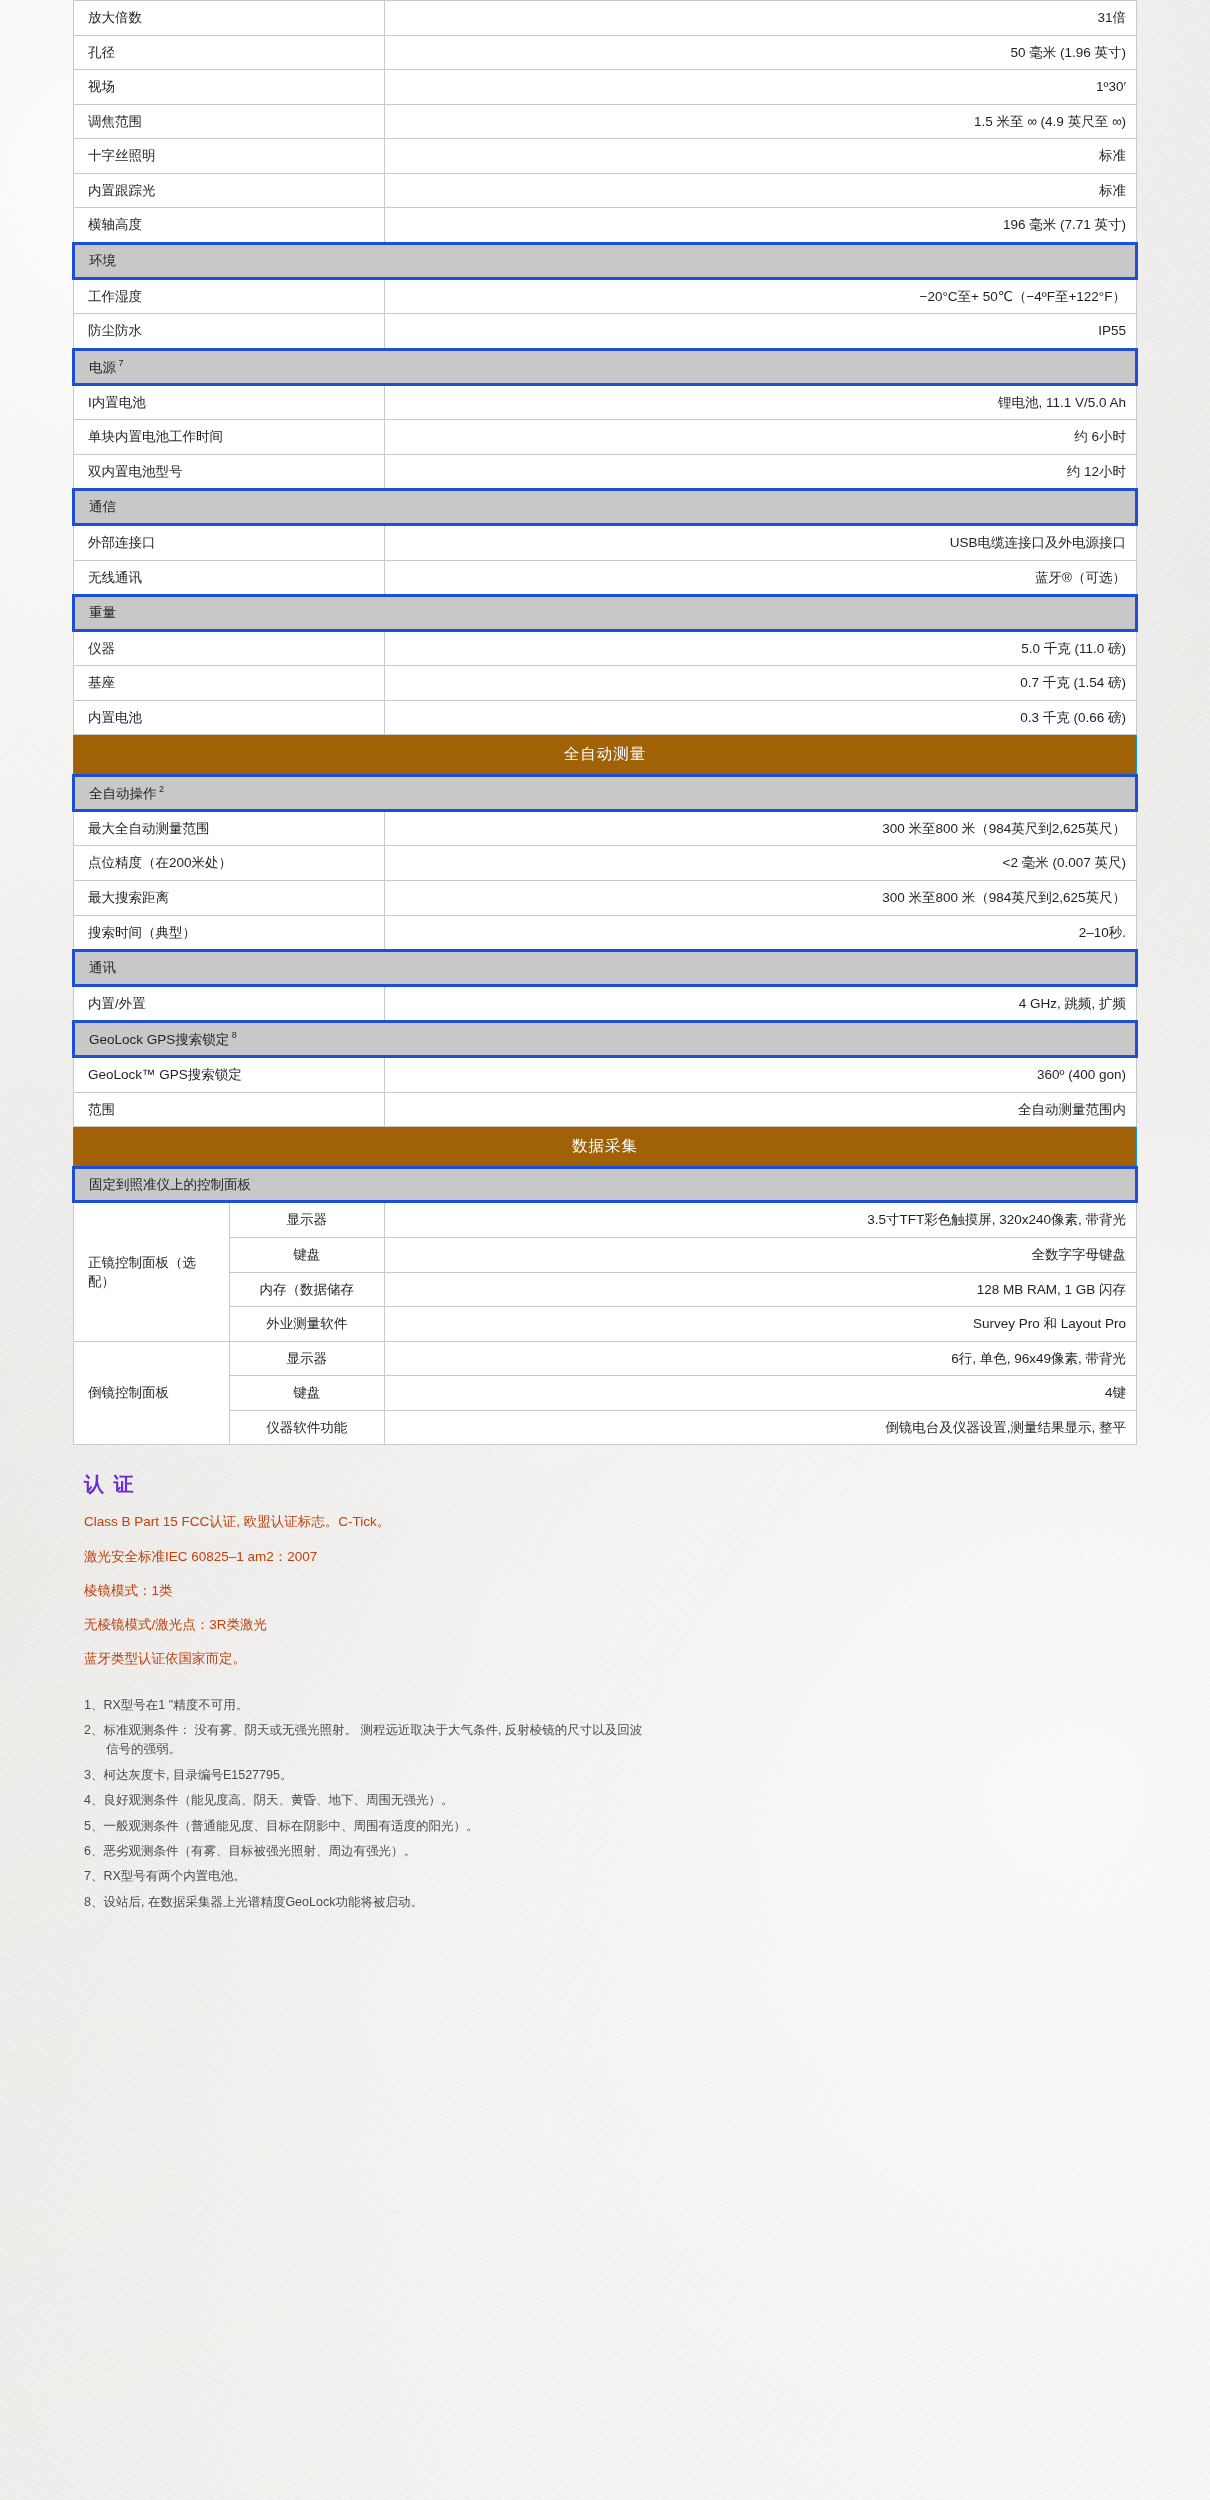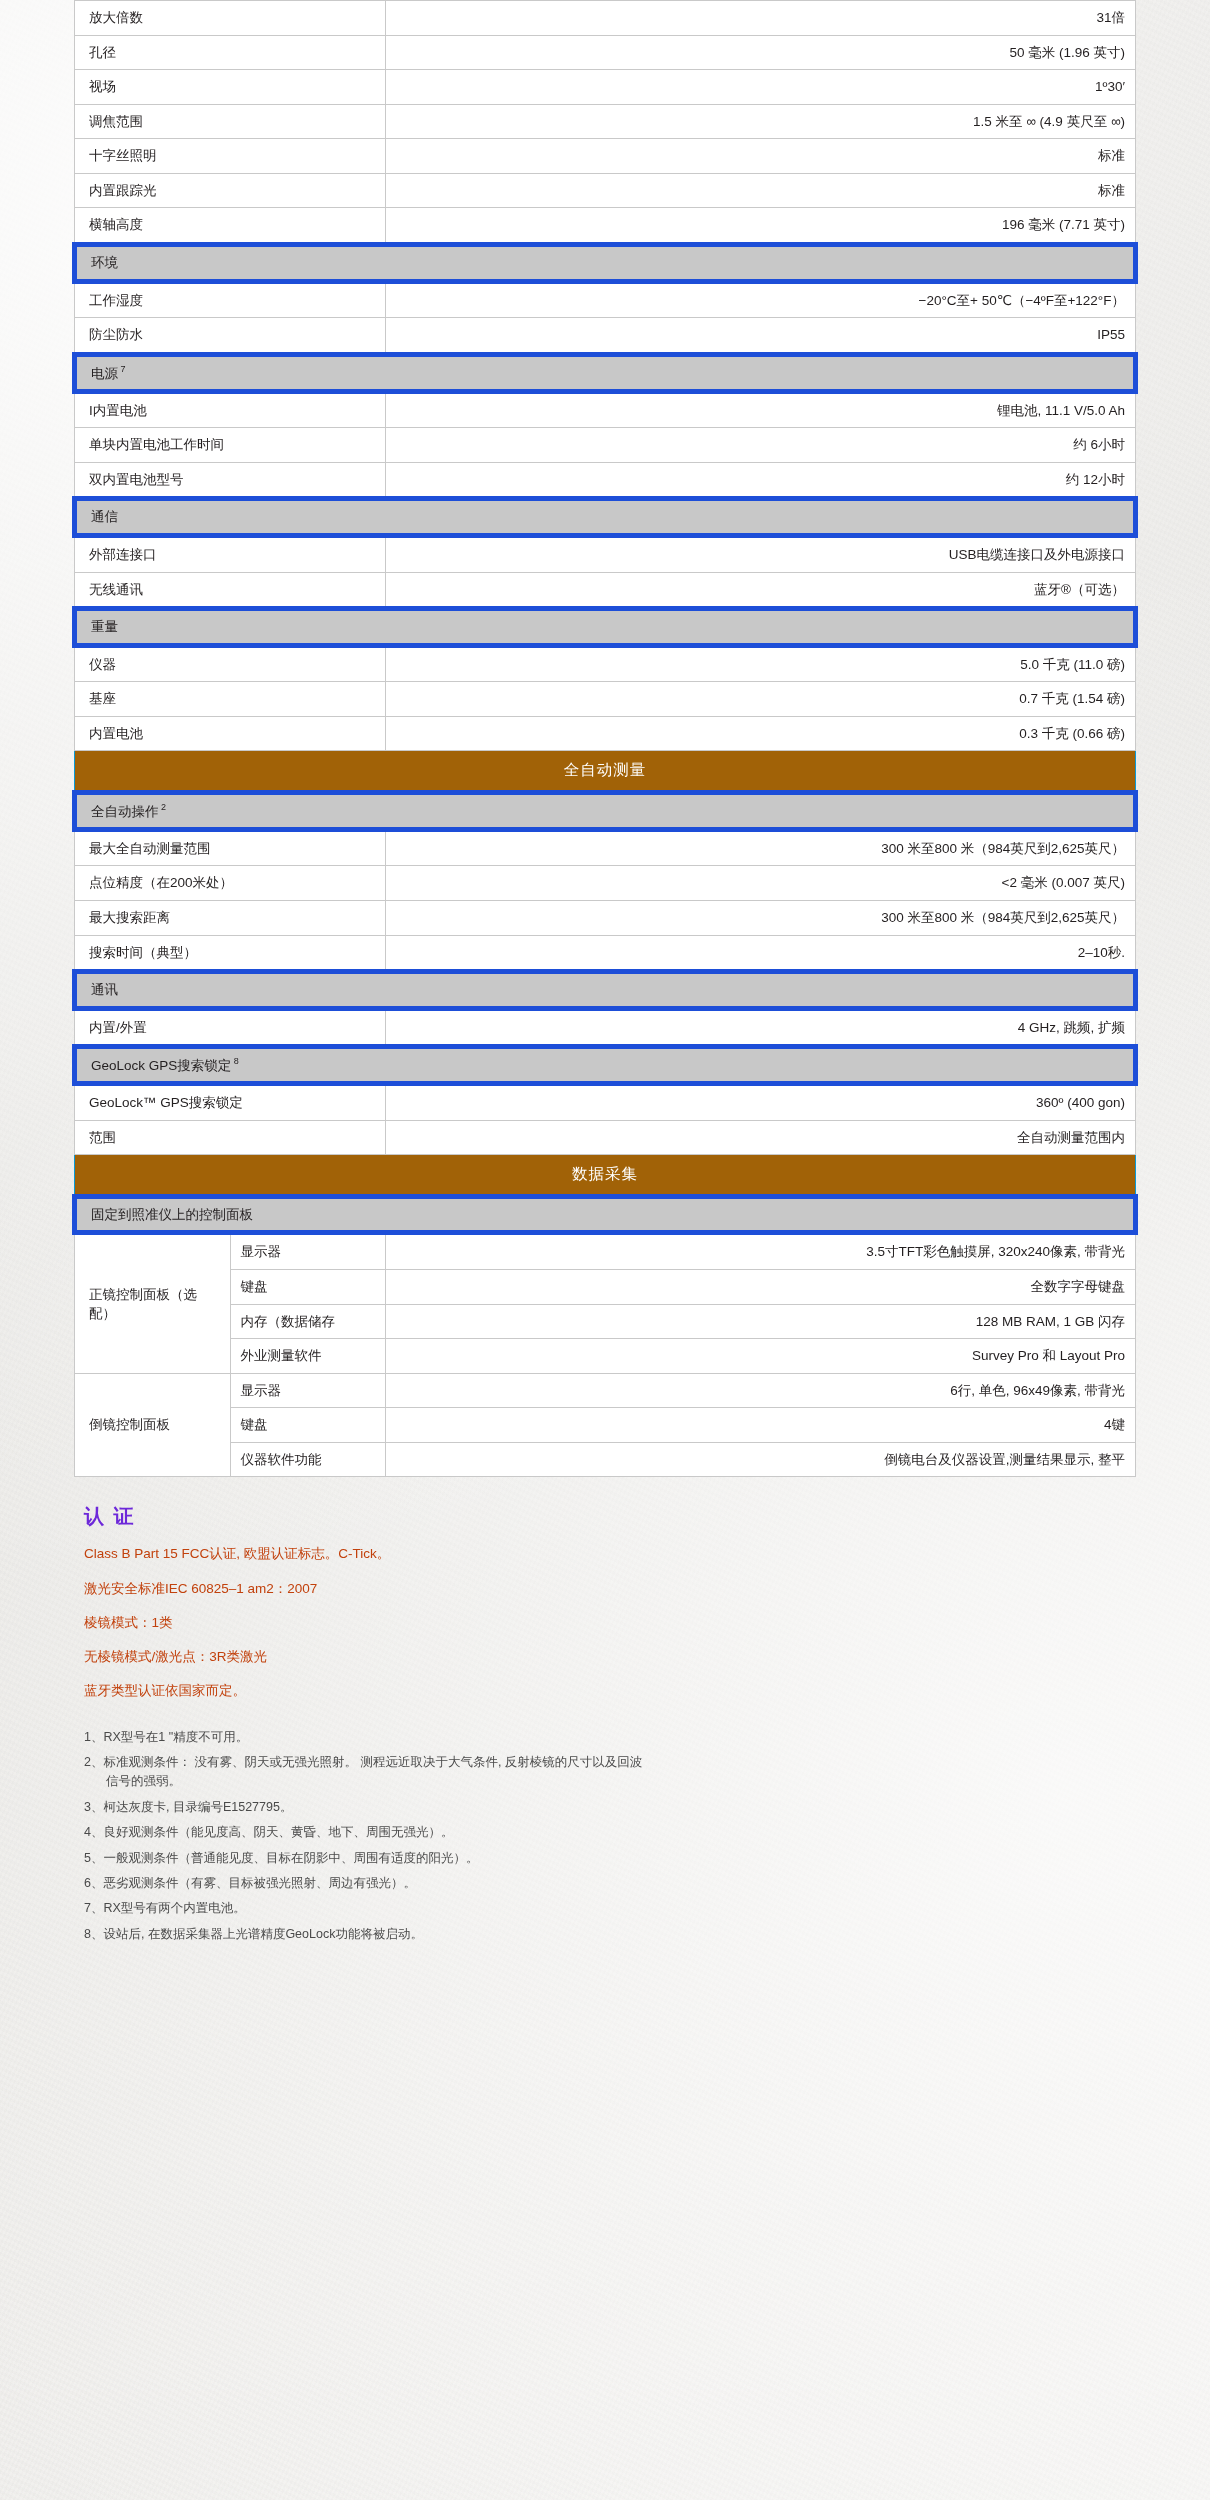--- a/index.html
+++ b/index.html
@@ -30,25 +30,25 @@
   .spec{width:100%;}
   .spec td{
     font-size:13.5px;
     padding:7px 10px;
     border:1px solid #c9c9c9;
     background:#ffffff;
     vertical-align:middle;
     line-height:1.45;
   }
   .spec td.label{width:286px;padding-left:14px;}
-  .spec td.sub{width:130px;}
+  .spec td.sub{width:130px;text-align:center;}
   .spec td.val{text-align:right;}
   .spec tr.section td{
     background:#c8c8c8;
-    border:5px solid #1d4ed8;
+    border:3px solid #1d4ed8;
     font-size:13.5px;
     padding:6px 14px;
     font-weight:normal;
   }
   .spec tr.bluebar td{
     background:#a16207;
     color:#fff;
     text-align:center;
     font-size:15.5px;
     padding:8px 10px;

